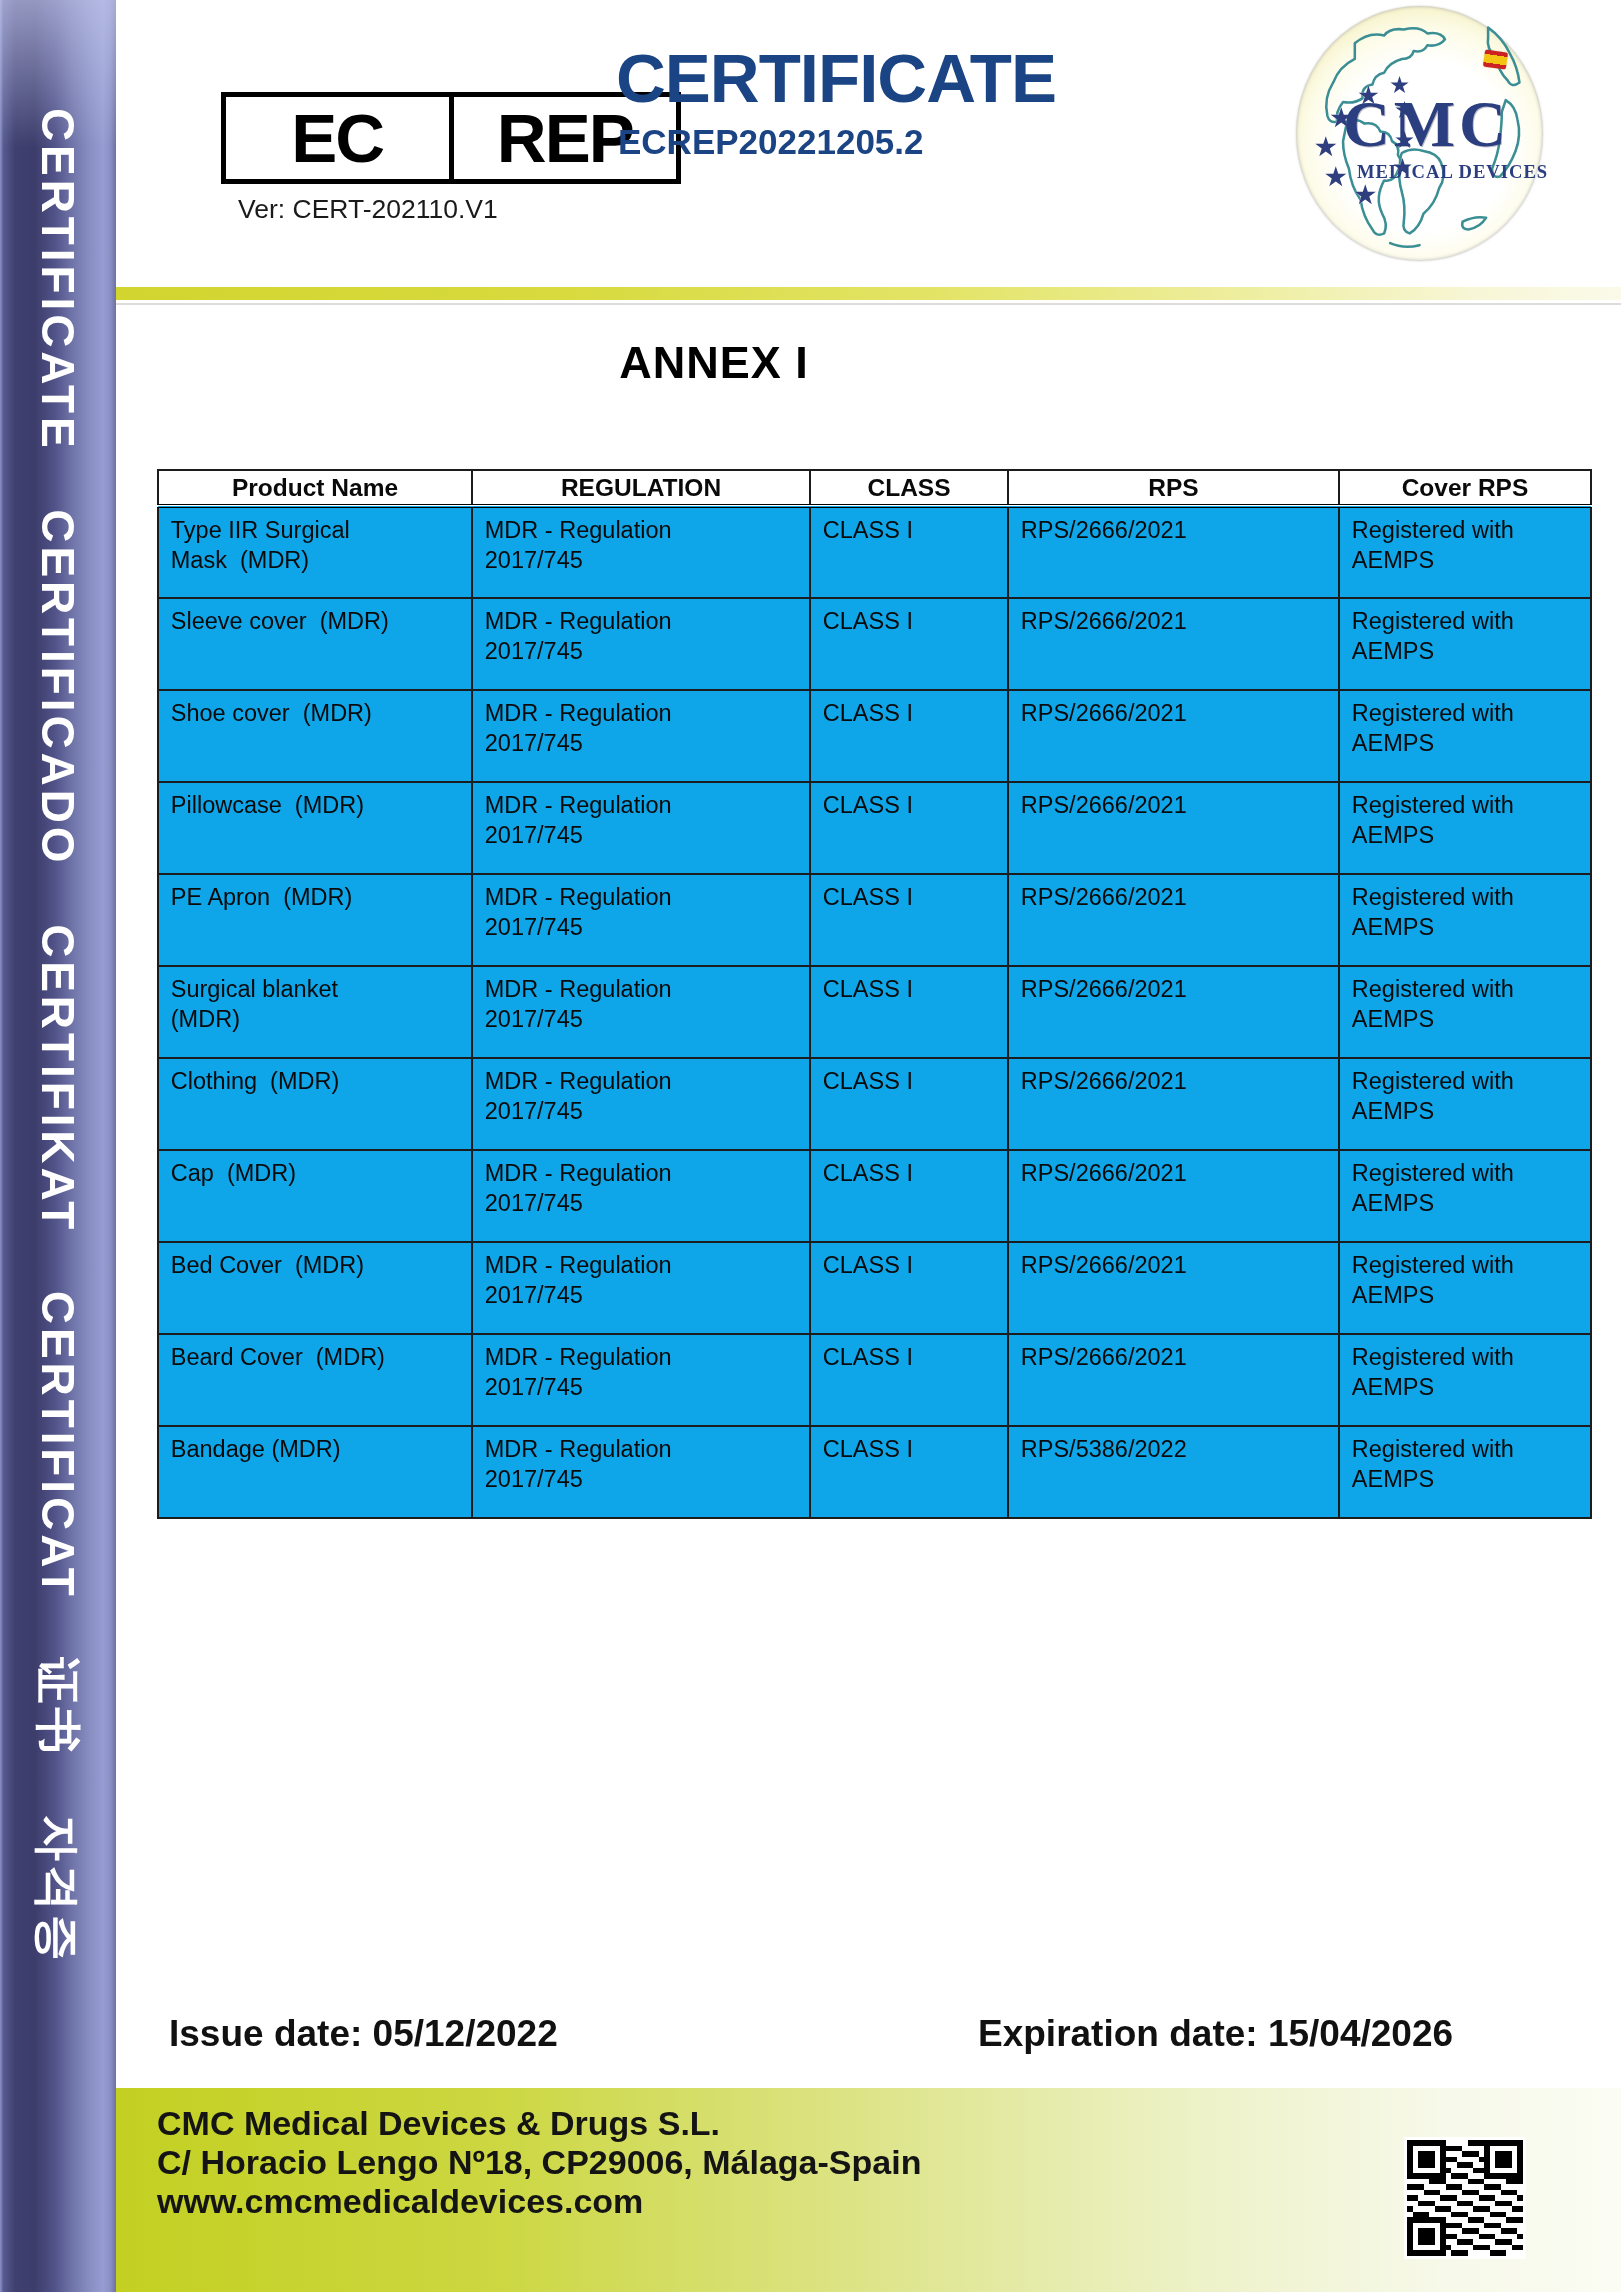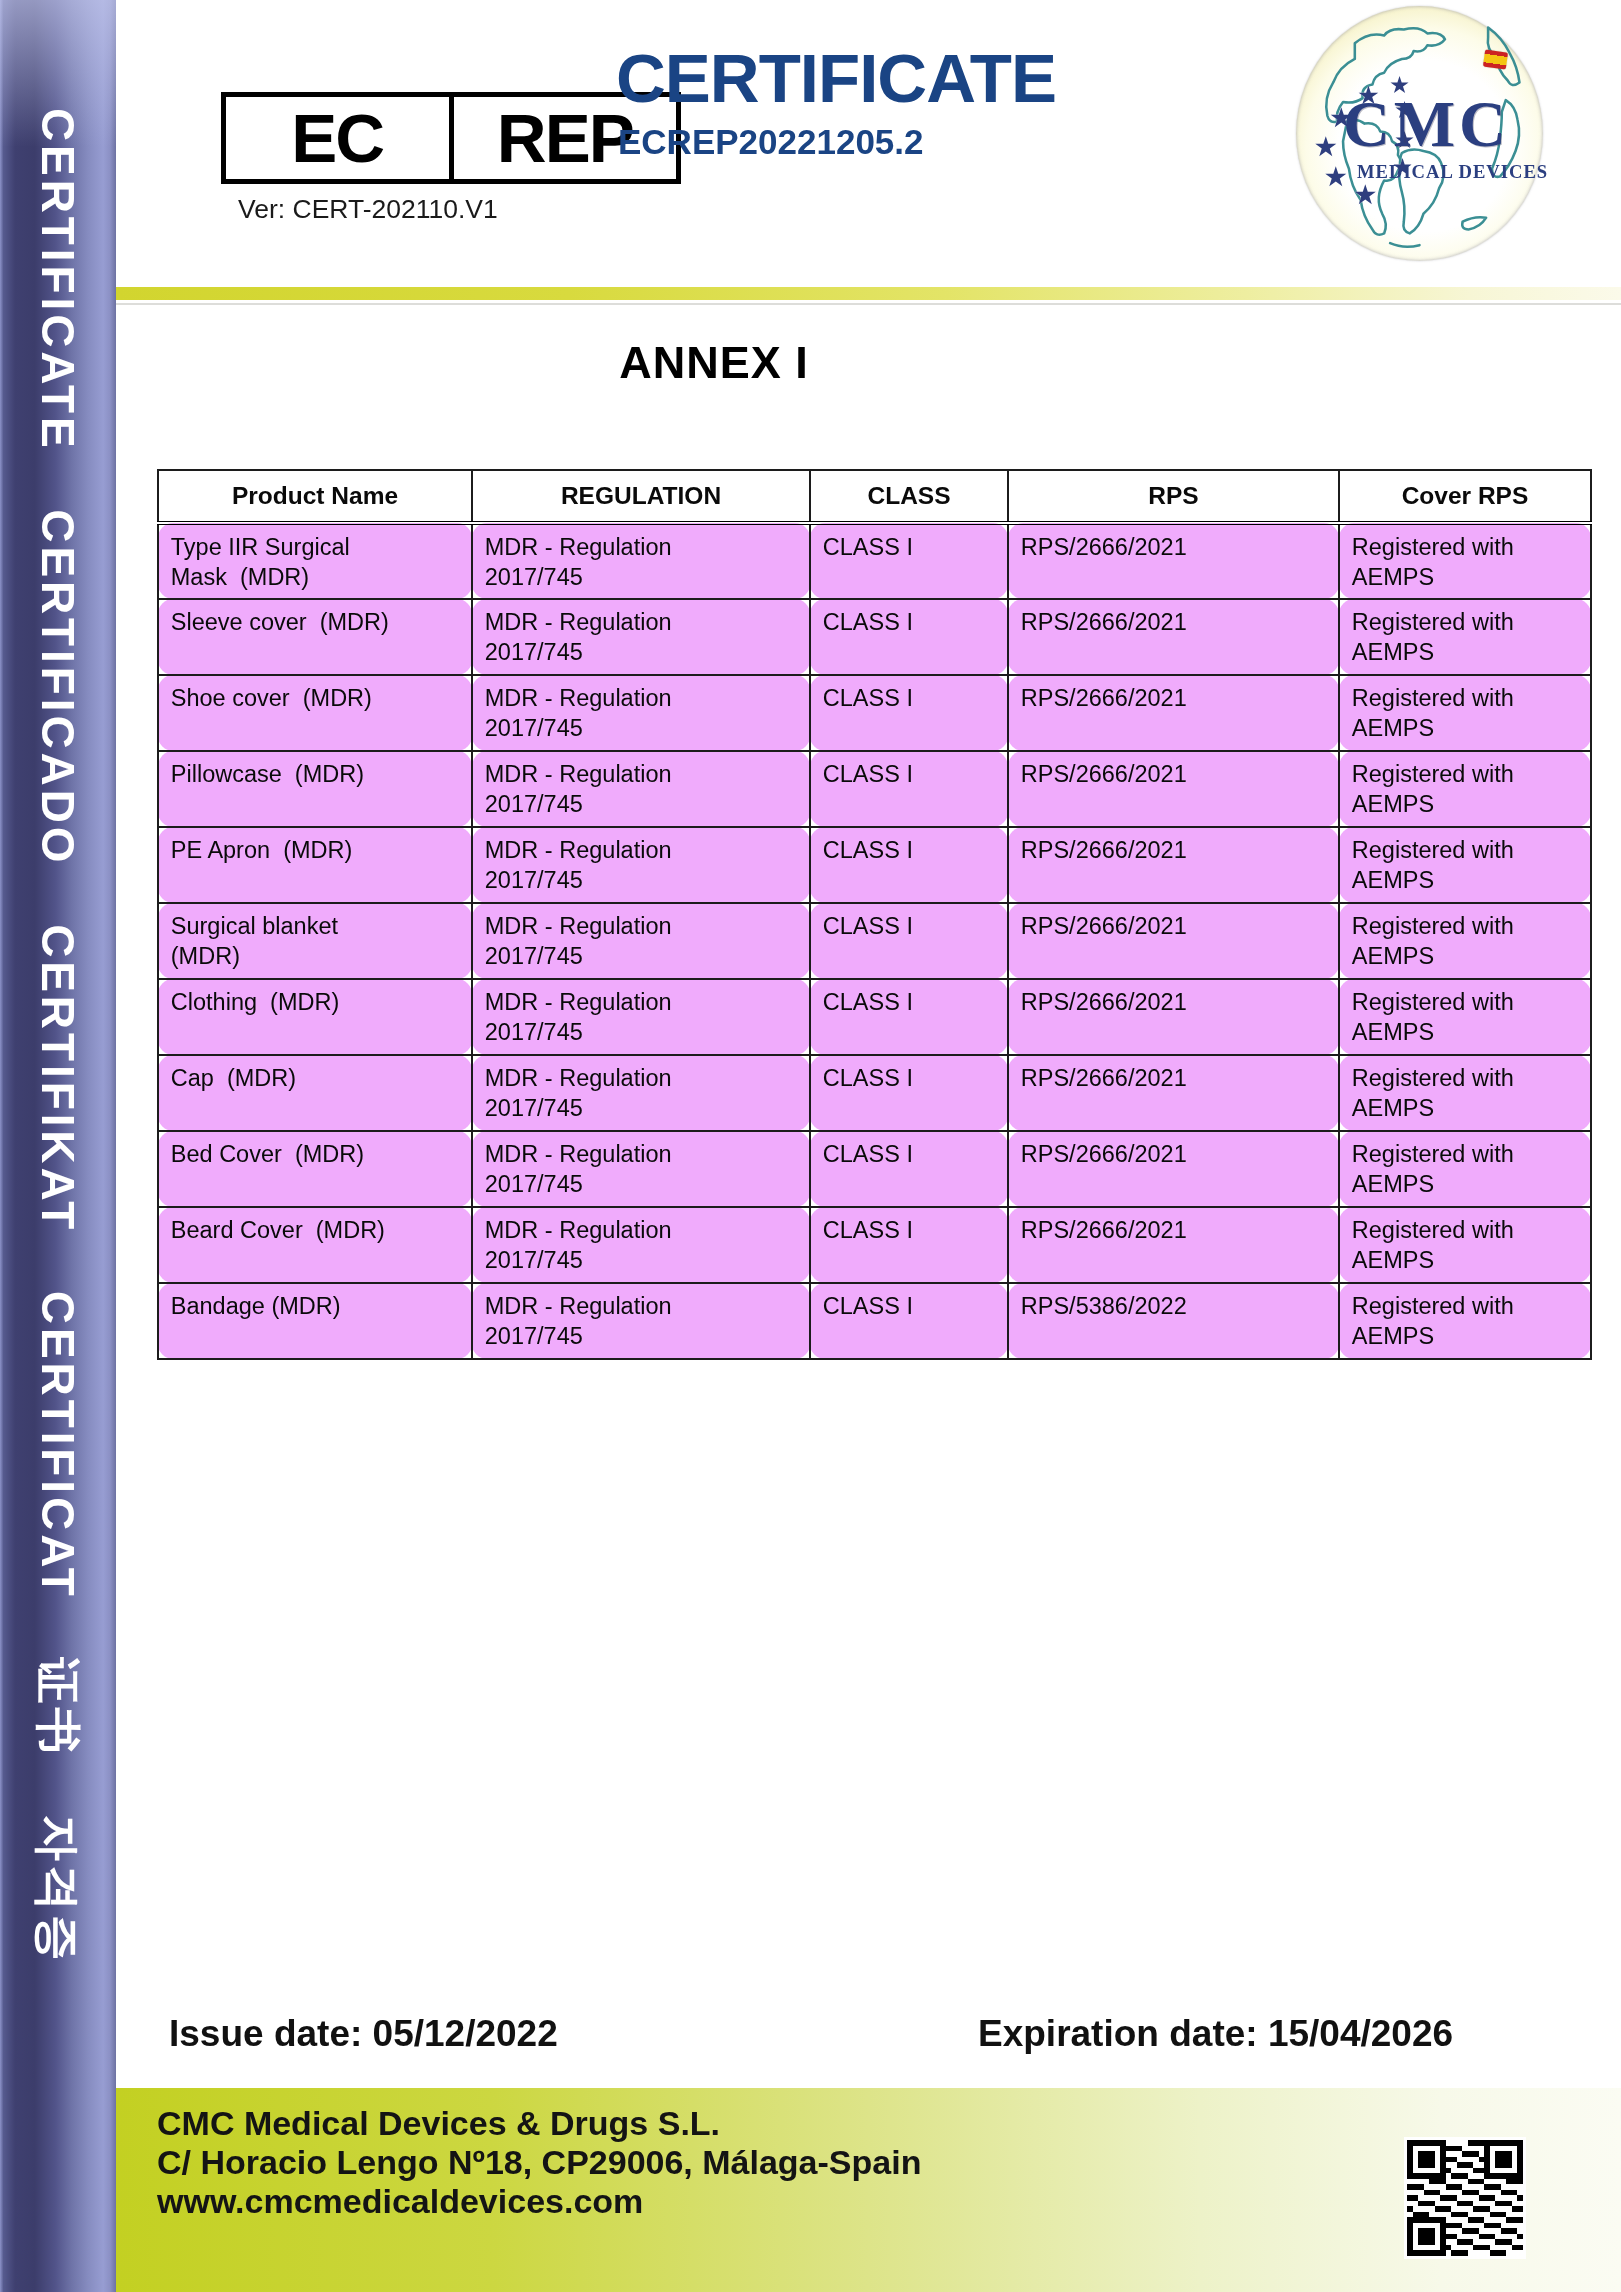--- a/index.html
+++ b/index.html
@@ -95,26 +95,26 @@
 
   
   table.products {
     position:absolute; left:157px; top:469px; width:1433px;
     border-collapse:collapse; table-layout:fixed;
     font-size:23.5px; color:#0a0a0a;
   }
   table.products th, table.products td { border:2px solid #1c1c1c; }
   table.products { border:2.9px solid #000; }
   table.products th {
-    height:53px; font-size:24.5px; font-weight:bold; text-align:center;
+    height:36px; font-size:24.5px; font-weight:bold; text-align:center;
     vertical-align:middle; border-bottom:4.9px double #000; background:#fff;
   }
   table.products td {
-    height:76px; vertical-align:top; padding:7.8px 11.8px 5.9px 11.8px;
-    white-space:pre-wrap; line-height:1.27; background:#f0abfc;border-radius:15px;
+    height:92px; vertical-align:top; padding:7.8px 11.8px 5.9px 11.8px;
+    white-space:pre-wrap; line-height:1.27; background:#0ea5e9;
   }
 
   
   .issue-date { position:absolute; left:169px; top:2013px; font-size:37px; font-weight:bold; }
   .expiration-date { position:absolute; left:978px; top:2013px; font-size:37px; font-weight:bold; }
 
   
   .footer-band {
     position:absolute; left:116px; top:2088px; width:1506px; height:205px;
     background:linear-gradient(90deg,#c3d022 0%, #ccd741 25%, #dde489 50%, #edf2c8 72%, #f7f9e9 88%, #fbfcf3 100%);

